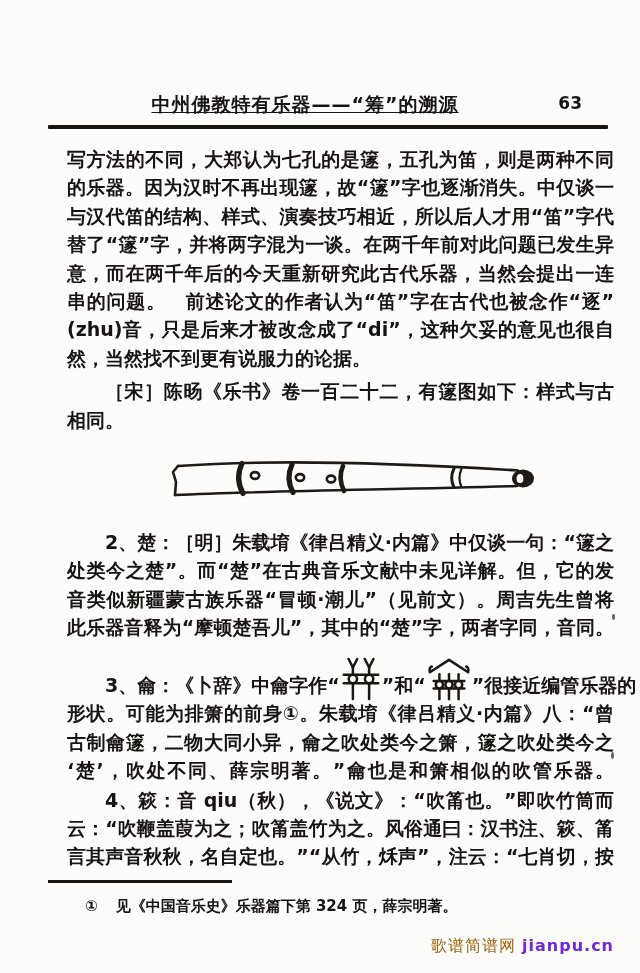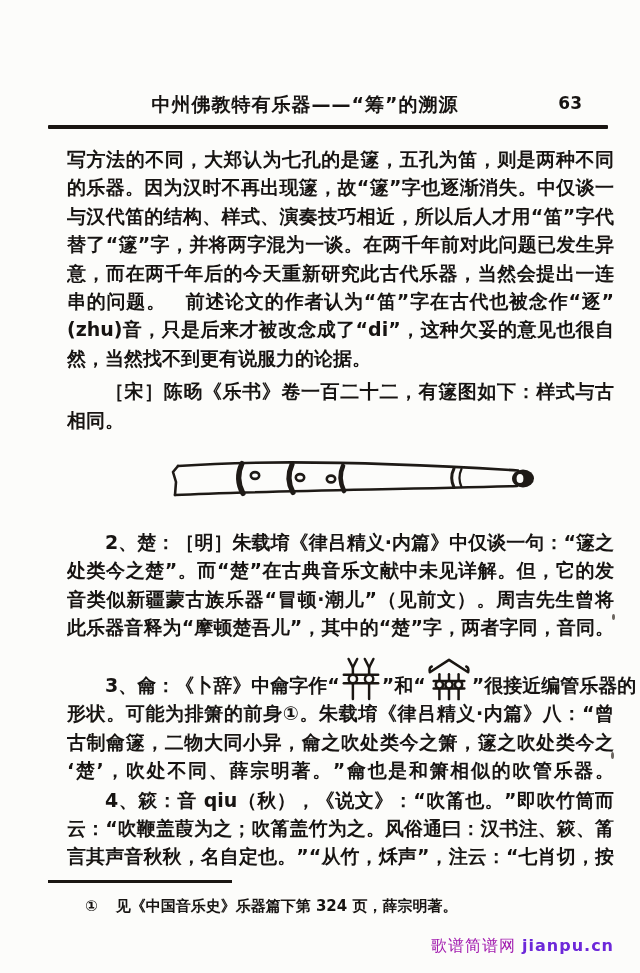--- a/index.html
+++ b/index.html
@@ -4,21 +4,21 @@
 <style>
   html,body { margin:0; padding:0; background:#ffffff; }
   .page {
     position:relative; width:640px; height:973px; margin:0 auto;
     background:#fcfcfa; overflow:hidden;
     font-family:"DejaVu Sans", sans-serif; color:#171412;
   }
   
   .header-title {
     position:absolute; top:92px; left:0; width:610px; text-align:center;
-    font-size:19px; font-weight:700; letter-spacing:1px; white-space:nowrap;
+    font-size:19px; font-weight:700; letter-spacing:1px; white-space:nowrap;text-decoration:underline;
   }
   .page-number {
     position:absolute; top:93px; right:58px; font-size:17px; font-weight:700;
   }
   .header-rule {
     position:absolute; top:125px; left:48px; width:560px; height:4px;
     background:#191511; border-radius:1px;
   }
   
   .content { position:absolute; top:145px; left:55px; width:547px;margin-left:12px; }
@@ -49,21 +49,21 @@
   .footnote {
     position:absolute; top:897px; left:85px; font-size:15px; font-weight:600;
     display:flex;
   }
   .footnote .marker { margin-right:18px; }
   
   .watermark {
     position:absolute; top:936px; right:26px; font-size:16px;
     letter-spacing:1px; white-space:nowrap;
   }
-  .watermark .site { color:#a21caf; }
+  .watermark .site { color:#a16207; }
   .watermark .domain { color:#6d28d9; font-weight:600; }
   
   .speck { position:absolute; background:#6b655f; border-radius:50%; }
   .speck.s1 { width:3px; height:6px; left:612px; top:614px; }
   .speck.s2 { width:3px; height:7px; left:611px; top:752px; }
 </style>
 </head>
 <body>
 
 <div class="page">

